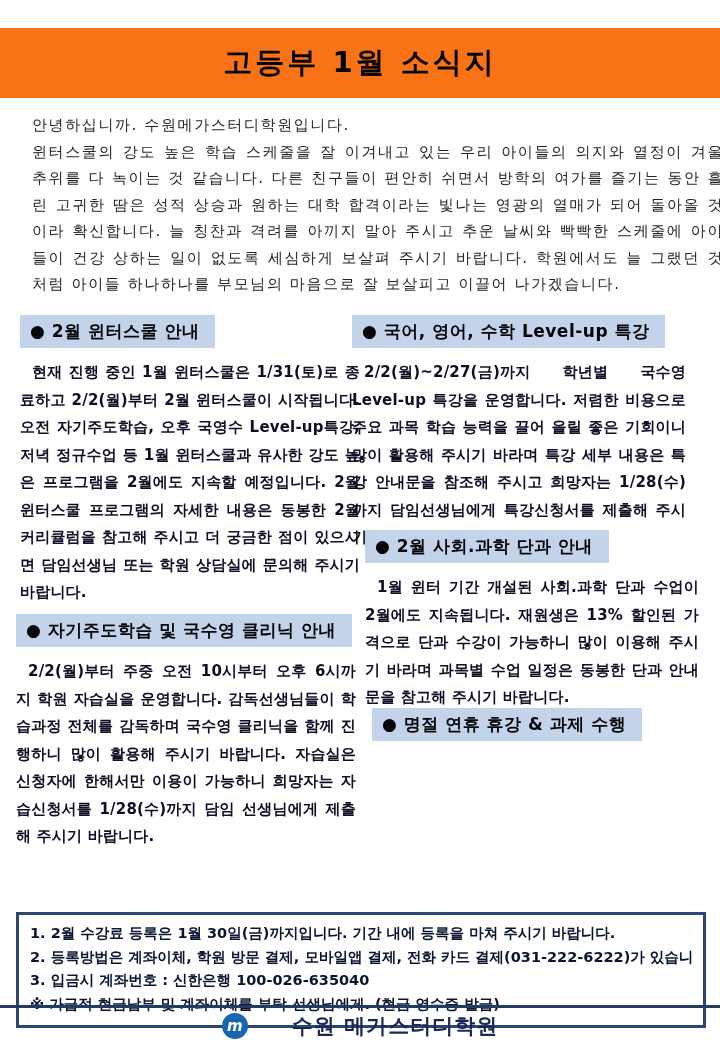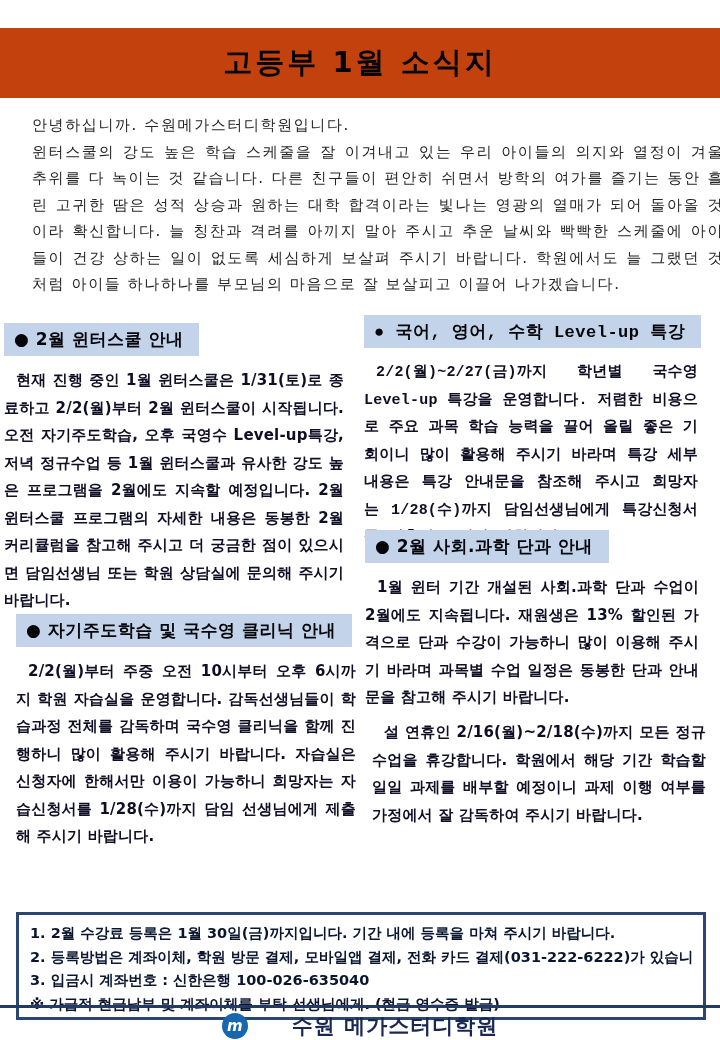--- a/index.html
+++ b/index.html
@@ -5,21 +5,21 @@
   html,body{margin:0;padding:0;background:#ffffff;}
   .page{
     position:relative;
     width:720px;height:1040px;
     background:#ffffff;
     font-family:"DejaVu Sans","Liberation Sans",sans-serif;
     overflow:hidden;
   }
   .banner{
     position:absolute;top:28px;left:0;width:720px;height:70px;
-    background:#c2410c;
+    background:#f97316;
     display:flex;align-items:center;justify-content:center;
   }
   .banner h1{
     margin:0;font-size:29px;font-weight:bold;color:#050508;
     letter-spacing:3px;
   }
   .intro{
     position:absolute;top:112px;left:32px;width:692px;
     color:#242428;font-size:15px;line-height:26.5px;
     letter-spacing:1.6px;text-align:justify;
@@ -35,21 +35,21 @@
   }
   .sec-bd{
     margin-top:11px;
     font-weight:bold;font-size:15px;line-height:27.5px;
     color:#0e0e24;text-align:justify;letter-spacing:0.2px;
     text-indent:12px;
   }
   .notice{
     position:absolute;top:912px;left:16px;width:662px;
     border:3px solid #2b4672;background:#ffffff;
-    padding:7px 11px 1px 11px;
+    padding:7px 11px 9px 11px;
     font-weight:bold;font-size:14.5px;line-height:23.5px;
     color:#0a1530;
   }
   .notice div{white-space:nowrap;overflow:hidden;}
   .footer{
     position:absolute;top:1005px;left:0;width:720px;
     border-top:3px solid #253a63;
     display:flex;align-items:center;justify-content:center;
     gap:8px;padding-top:4px;
   }
@@ -57,23 +57,23 @@
     width:26px;height:26px;border-radius:50%;
     background:#1766ae;color:#ffffff;
     display:flex;align-items:center;justify-content:center;
     font-size:15px;font-weight:bold;font-style:italic;
     line-height:1;
   }
   .brand{
     font-size:21px;font-weight:bold;color:#182852;letter-spacing:1px;margin-left:36px;
   }
   
-  #ls1{top:315px;left:4px;width:340px;margin-top:8px;}
+  #ls1{top:315px;left:20px;width:340px;}
   #ls2{top:580px;left:16px;width:340px;margin-top:34px;}
-  #rs1{top:315px;left:364px;width:334px;font-family:Liberation Mono, monospace;}
+  #rs1{top:315px;left:352px;width:334px;}
   #rs2{top:530px;left:365px;width:334px;}
   #rs3{top:708px;left:372px;width:334px;}
 </style>
 </head>
 <body>
 
 <div class="page">
 
   <div class="banner">
     <h1>고등부 1월 소식지</h1>
@@ -98,21 +98,21 @@
     <div class="sec-hd">● 국어, 영어, 수학 Level-up 특강</div>
     <div class="sec-bd">2/2(월)~2/27(금)까지  학년별 국수영 Level-up 특강을 운영합니다.  저렴한 비용으로 주요 과목 학습 능력을 끌어 올릴 좋은 기회이니 많이 활용해 주시기 바라며 특강 세부 내용은 특강 안내문을 참조해 주시고 희망자는 1/28(수)까지 담임선생님에게 특강신청서를 제출해 주시기 바합니다.</div>
   </div>
 
   <div class="section" id="rs2">
     <div class="sec-hd">● 2월 사회.과학 단과 안내</div>
     <div class="sec-bd">1월 윈터 기간 개설된 사회.과학 단과 수업이 2월에도 지속됩니다.  재원생은 13% 할인된 가격으로 단과 수강이 가능하니 많이 이용해 주시기 바라며 과목별 수업 일정은 동봉한 단과 안내문을 참고해 주시기 바랍니다.</div>
   </div>
 
   <div class="section" id="rs3">
-    <div class="sec-bd">설 연휴인 2/16(월)~2/18(수)까지  모든 정규수업을 휴강합니다.  학원에서 해당 기간 학습할 일일 과제를 배부할 예정이니 과제 이행 여부를 가정에서 잘 감독하여 주시기 바랍니다.</div>
+    <div class="sec-hd">● 명절 연휴 휴강 &amp; 과제 수행</div>
   </div>
 
   <div class="notice">
     <div>1. 2월 수강료 등록은 1월 30일(금)까지입니다. 기간 내에 등록을 마쳐 주시기 바랍니다.</div>
     <div>2. 등록방법은 계좌이체, 학원 방문 결제, 모바일앱 결제, 전화 카드 결제(031-222-6222)가 있습니다.</div>
     <div>3. 입금시 계좌번호 : 신한은행 100-026-635040</div>
     <div>※ 가급적 현금납부 및 계좌이체를 부탁 선생님에게. (현금 영수증 발급)</div>
   </div>
 
   <div class="footer">

